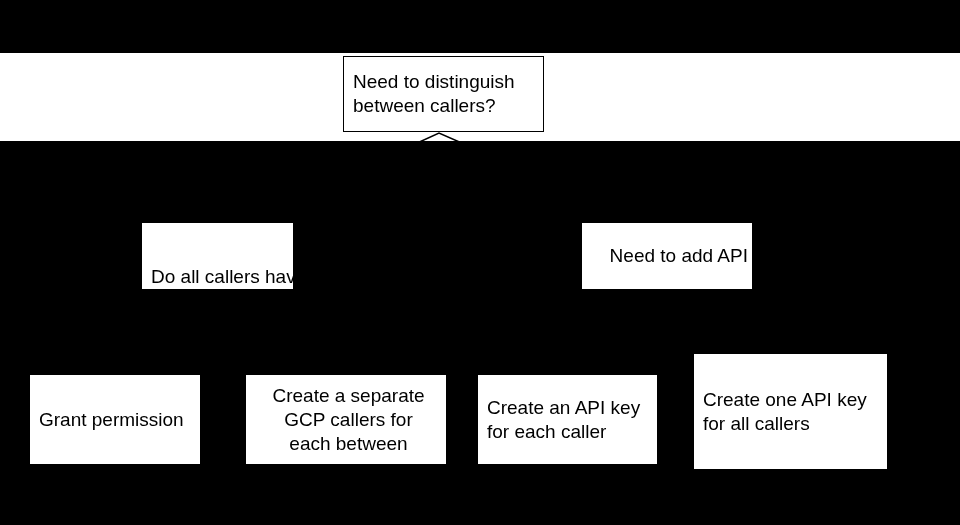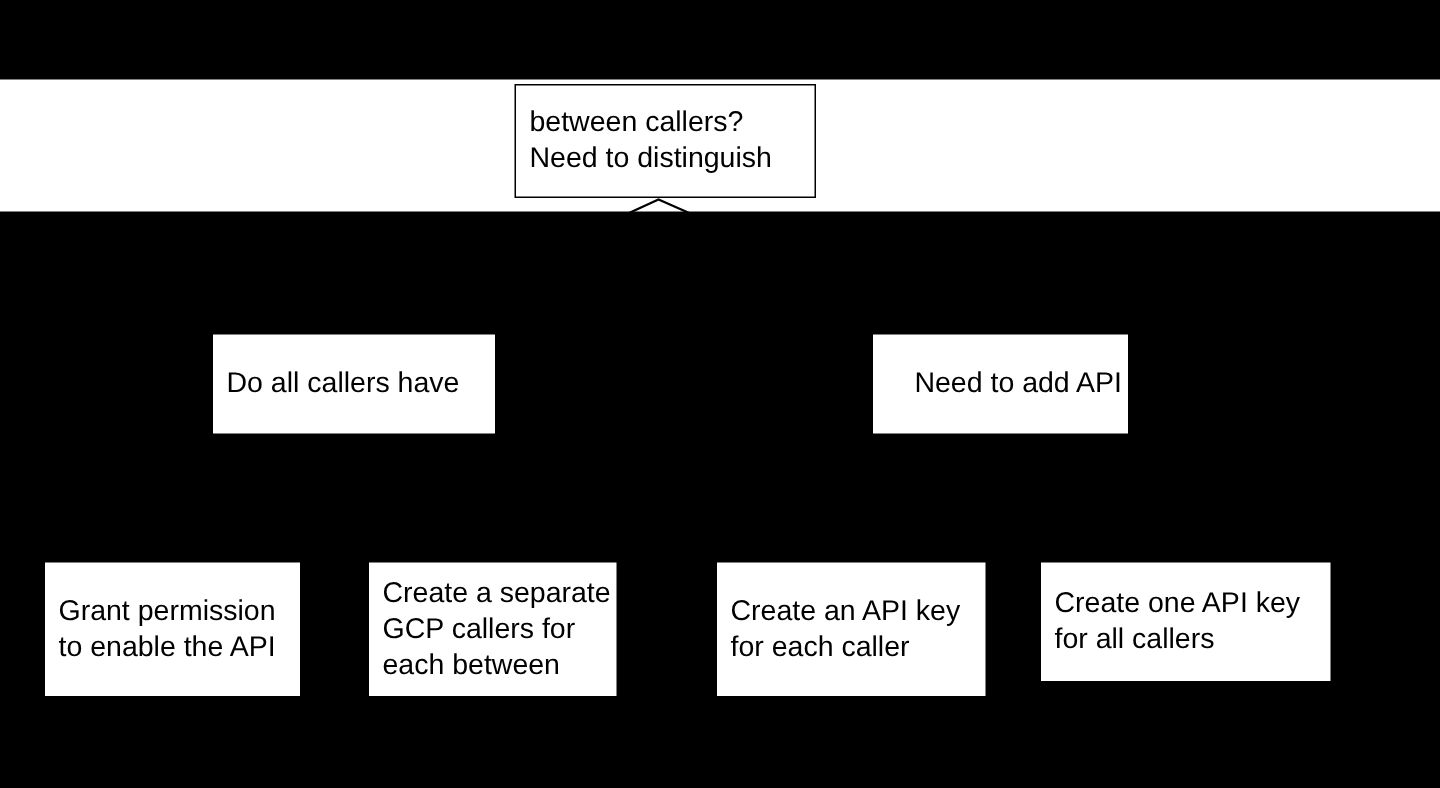--- a/index.html
+++ b/index.html
@@ -38,65 +38,64 @@
     justify-content: center;
     padding: 0 4px 0 9px;
   }
   .node.bordered {
     border: 1px solid var(--box-border);
   }
   .line { white-space: nowrap; }
 
   
   #node-root        { left: 343px; top:  56px; width: 201px; height: 76px; }
-  #node-mid-left    { left: 142px; top: 223px; width: 188px; height: 66px; }
+  #node-mid-left    { left: 142px; top: 223px; width: 151px; height: 66px; justify-content: flex-end; }
   #node-mid-right   { left: 582px; top: 223px; width: 170px; height: 66px; align-items: flex-end; }
   #node-leaf-1      { left:  30px; top: 375px; width: 170px; height: 89px; }
-  #node-leaf-2      { left: 246px; top: 375px; width: 165px; height: 89px; }
+  #node-leaf-2      { left: 246px; top: 375px; width: 200px; height: 89px; align-items: center; }
   #node-leaf-3      { left: 478px; top: 375px; width: 179px; height: 89px; }
-  #node-leaf-4      { left: 694px; top: 375px; width: 193px; height: 79px; }
+  #node-leaf-4      { left: 694px; top: 354px; width: 193px; height: 115px; }
 
   .chevron {
     position: absolute;
     left: 410px;
     top: 129px;
     width: 60px;
     height: 18px;
   }
   .chevron polyline {
     fill: none;
     stroke: var(--box-border);
     stroke-width: 1.5;
   }
 </style>
 </head>
 <body>
 
 <div class="band"></div>
 
 <div class="node bordered" id="node-root">
+  <div class="line">Need to distinguish</div>
   <div class="line">between callers?</div>
-  <div class="line">Need to distinguish</div>
 </div>
 
 <svg class="chevron" viewBox="0 0 60 18" xmlns="http://www.w3.org/2000/svg">
   <polyline points="5,15 29,4 54,15"></polyline>
 </svg>
 
 <div class="node" id="node-mid-left">
   <div class="line">Do all callers have</div>
 </div>
 
 <div class="node" id="node-mid-right">
   <div class="line">Need to add API</div>
 </div>
 
 <div class="node" id="node-leaf-1">
   <div class="line">Grant permission</div>
-  <div class="line">to enable the API</div>
 </div>
 
 <div class="node" id="node-leaf-2">
   <div class="line">Create a separate</div>
   <div class="line">GCP callers for</div>
   <div class="line">each between</div>
 </div>
 
 <div class="node" id="node-leaf-3">
   <div class="line">Create an API key</div>

